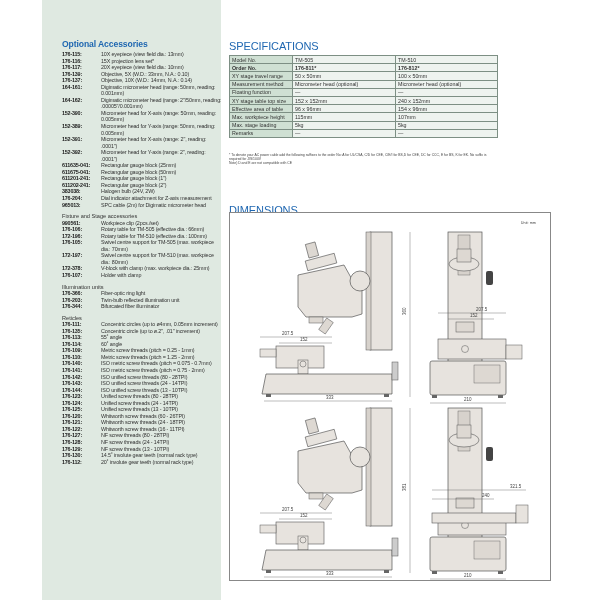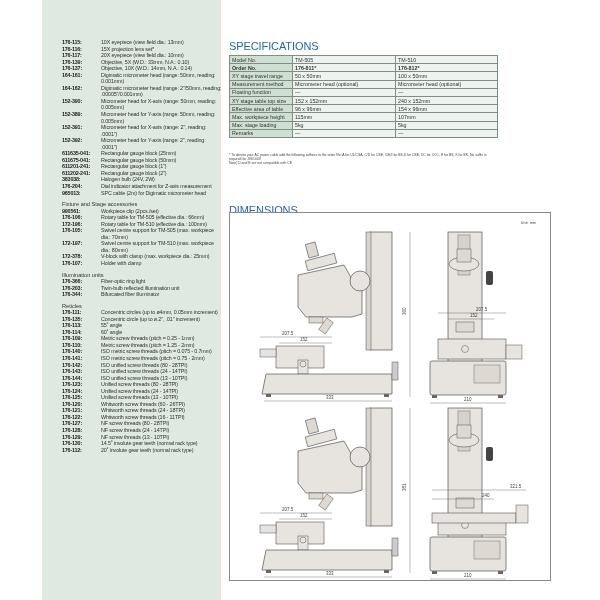--- a/index.html
+++ b/index.html
@@ -48,20 +48,21 @@
   }
   .unit { position: absolute; right: 14px; top: 8px; font-size: 3.8px; color: #444; }
   .drawing { position: absolute; left: 0; top: 0; }
 </style>
 </head>
 <body>
 
 <div class="left-panel"></div>
 
 <div class="acc">
+  <h2>Optional Accessories</h2>
   <div id="list-optional">
       <div class="row">
         <span class="code">176-115:</span>
         <span class="desc">10X eyepiece (view field dia.: 13mm)</span>
       </div>
       <div class="row">
         <span class="code">176-116:</span>
         <span class="desc">15X projection lens set*</span>
       </div>
       <div class="row">

